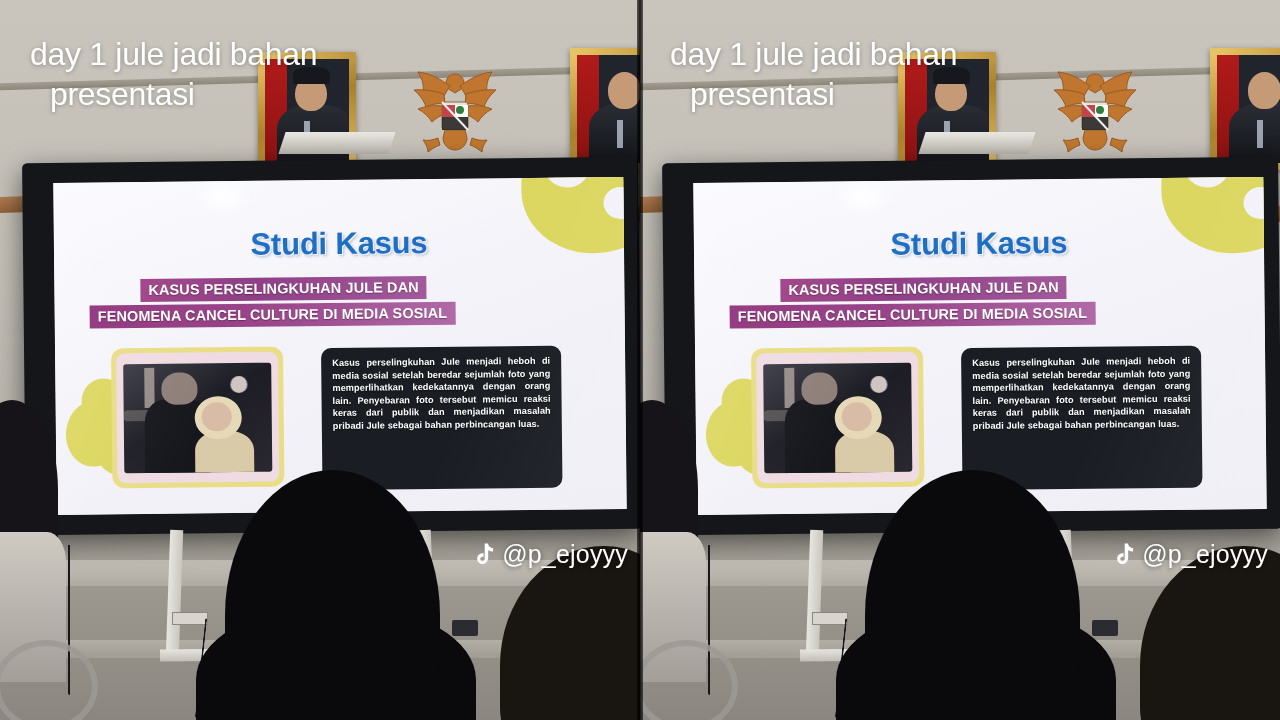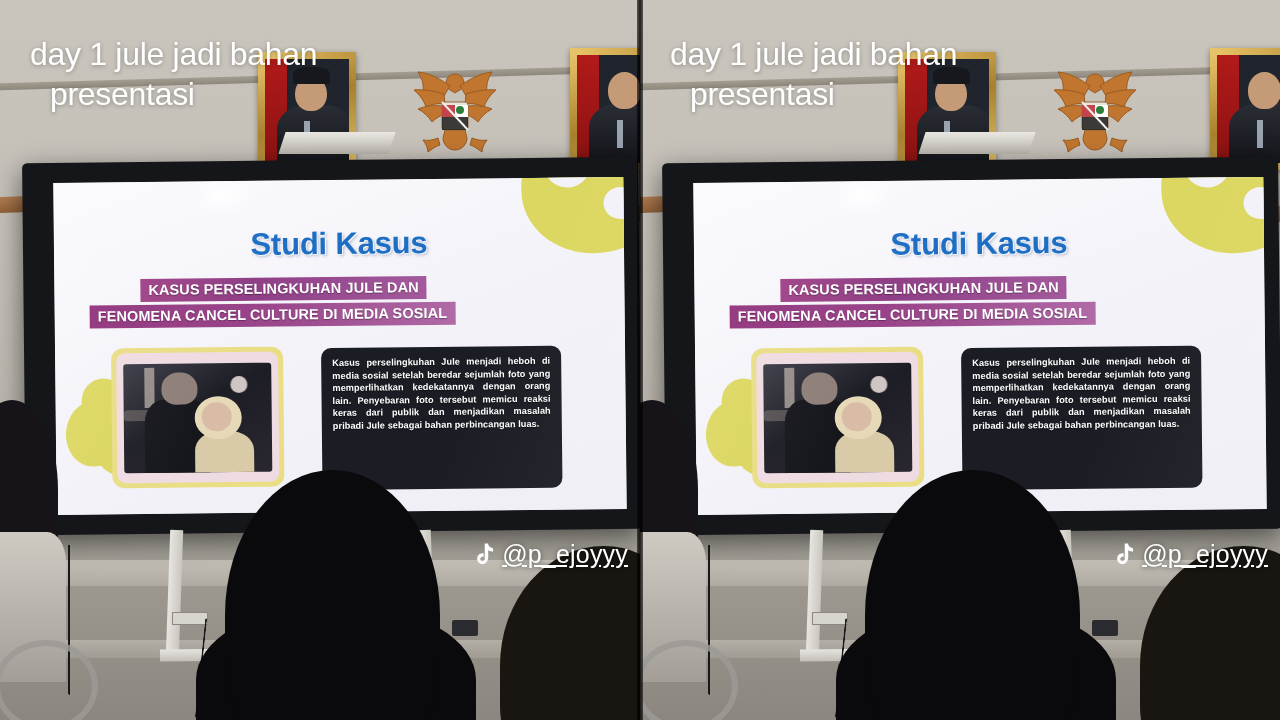--- a/index.html
+++ b/index.html
@@ -144,21 +144,21 @@
 
   
   .capt{position:absolute;color:#fff;font-size:32px;line-height:40px;font-weight:500;
       text-shadow:0 1px 4px rgba(0,0,0,.30);letter-spacing:-.3px;}
   .capt .l1{display:block;margin-left:30px;}
   .capt .l2{display:block;margin-left:50px;}
   .capt{left:0;top:34px;width:640px;}
 
   .watermark{position:absolute;right:12px;top:540px;display:flex;align-items:center;gap:6px;
       color:#fff;font-size:25px;letter-spacing:.2px;
-      text-shadow:0 1px 5px rgba(0,0,0,.55);text-decoration:underline;}
+      text-shadow:0 1px 5px rgba(0,0,0,.55);}
   .tt-icon{width:22px;height:26px;display:block;}
 
   .seam{position:absolute;left:637px;top:0;width:6px;height:720px;
       background:linear-gradient(90deg,rgba(0,0,0,.55),rgba(0,0,0,.85),rgba(0,0,0,.55));z-index:40;}
 </style>
 </head>
 <body>
 
 <div id="stage">
 

